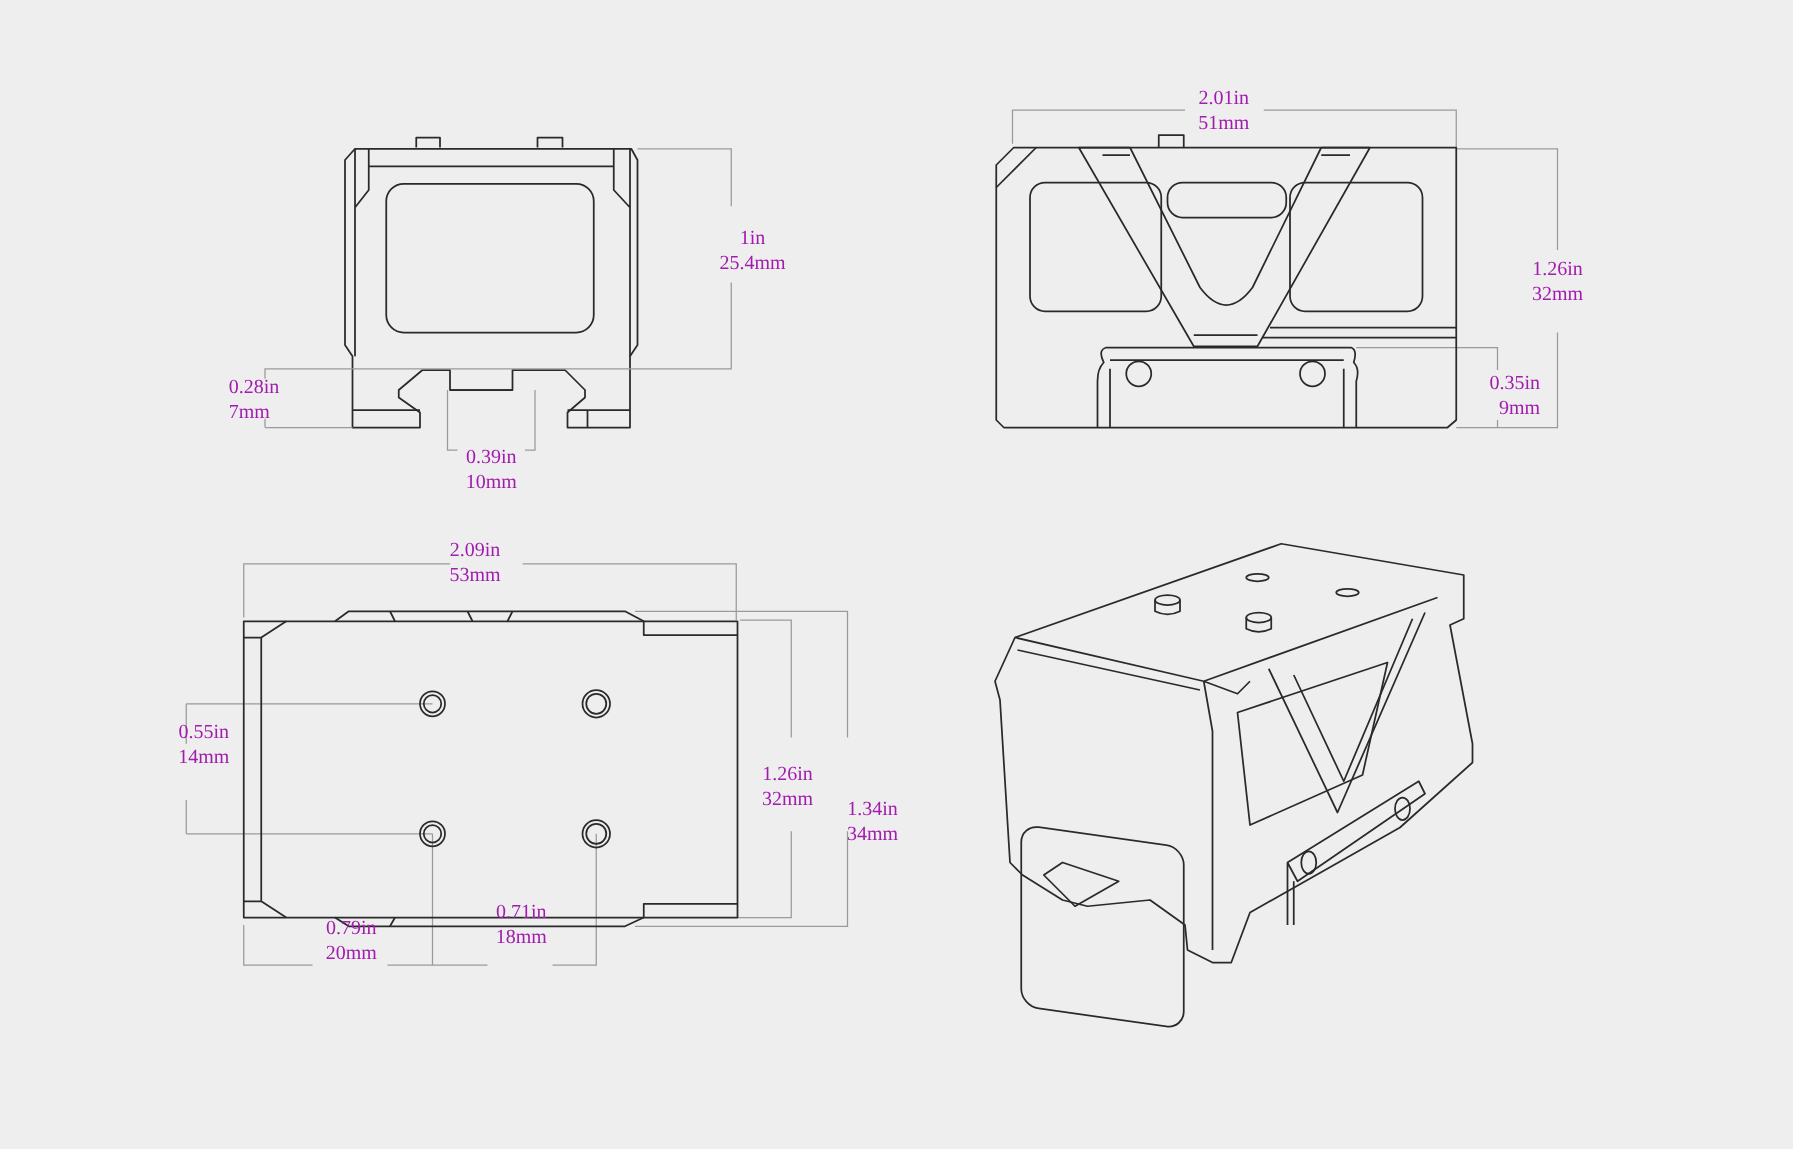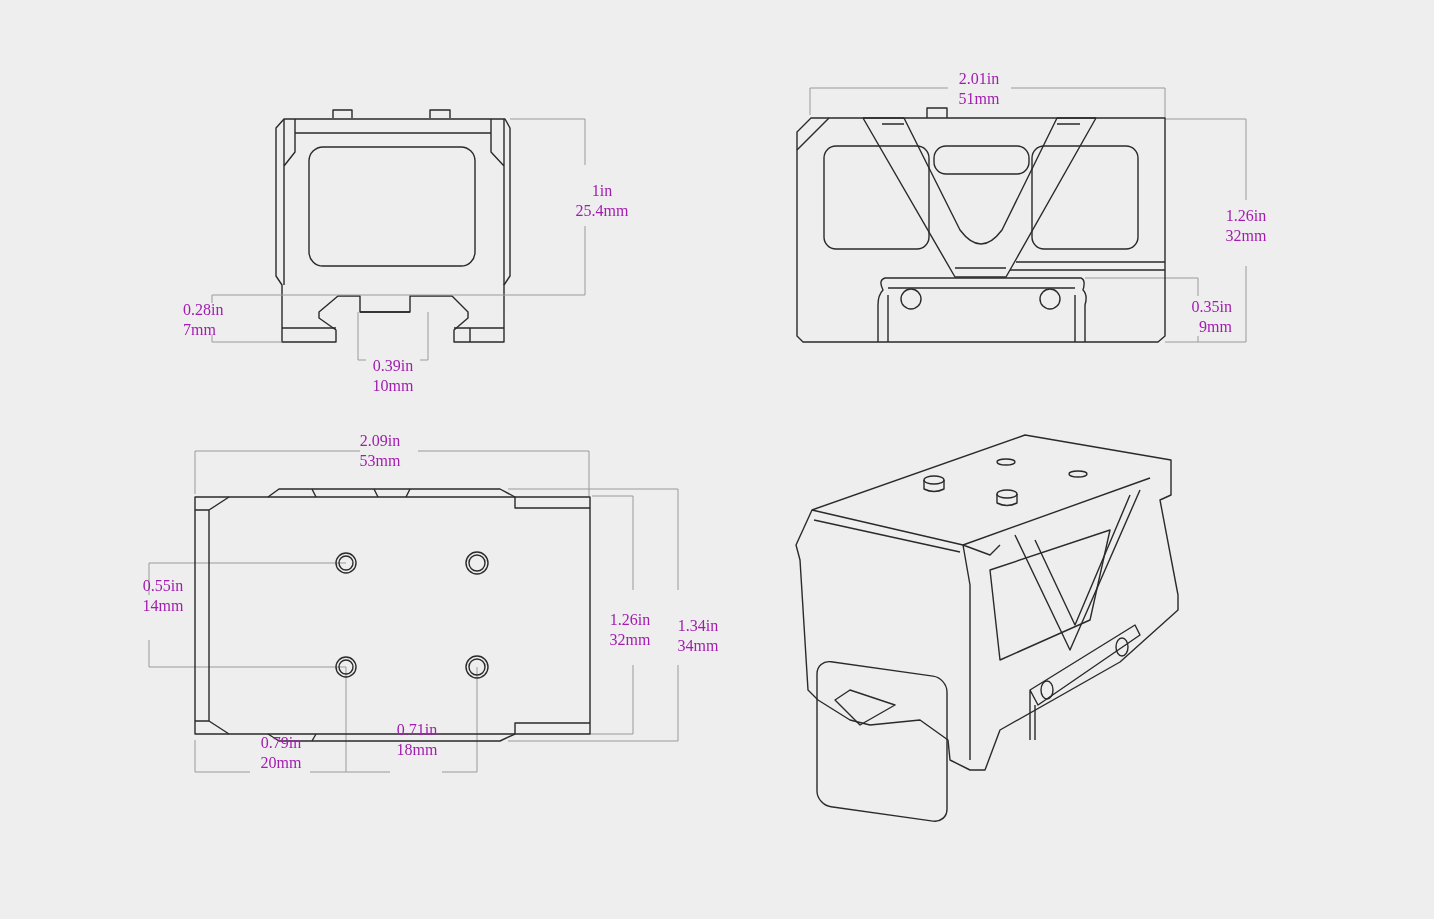--- a/index.html
+++ b/index.html
@@ -106,21 +106,21 @@
     <span>53mm</span>
   </div>
 <div class="lbl" style="left:134px;top:576px;width:58px;">
   <span>0.55in</span>
     <span>14mm</span>
   </div>
 <div class="lbl" style="left:600px;top:610px;width:60px;">
   <span>1.26in</span>
     <span>32mm</span>
   </div>
-<div class="lbl" style="left:668px;top:616px;width:60px;">
+<div class="lbl" style="left:668px;top:638px;width:60px;">
   <span>1.34in</span>
     <span>34mm</span>
   </div>
 <div class="lbl" style="left:250px;top:733px;width:62px;">
   <span>0.79in</span>
     <span>20mm</span>
   </div>
 <div class="lbl" style="left:386px;top:720px;width:62px;">
   <span>0.71in</span>
     <span>18mm</span>

